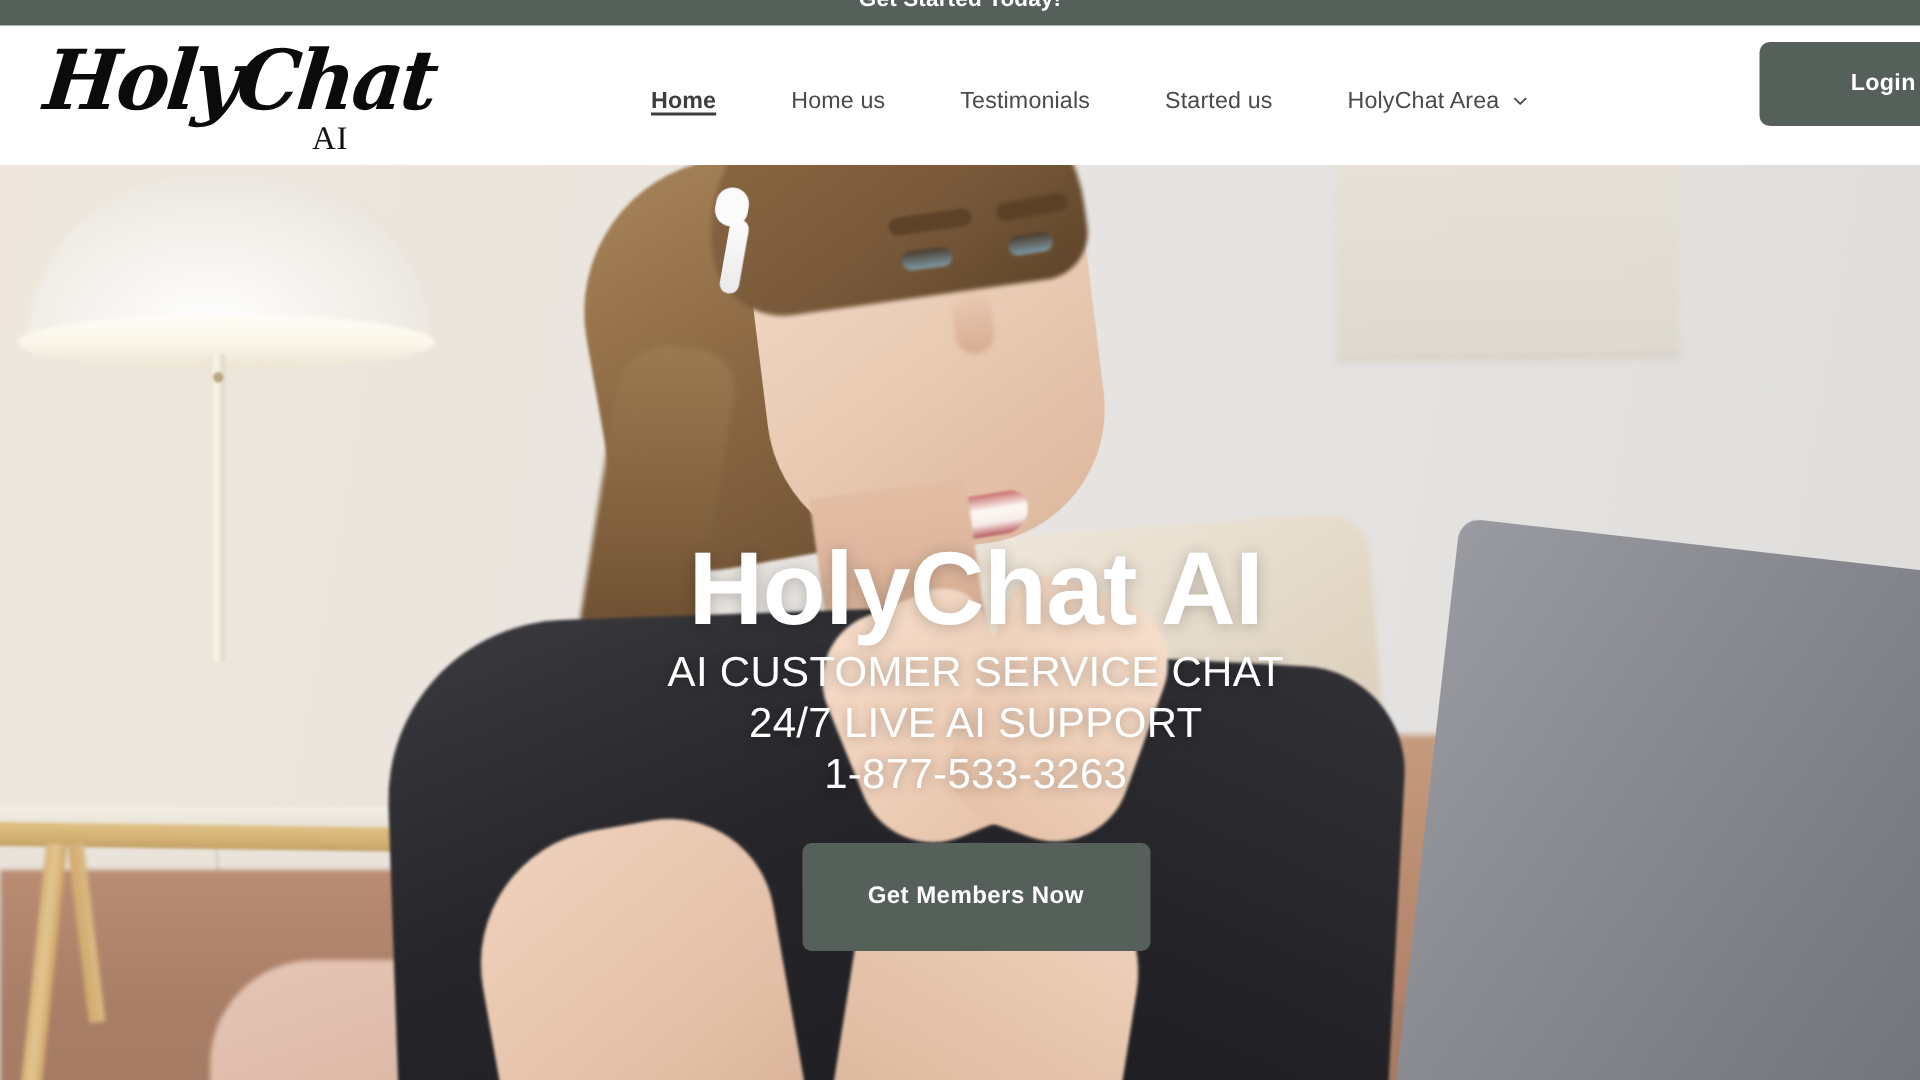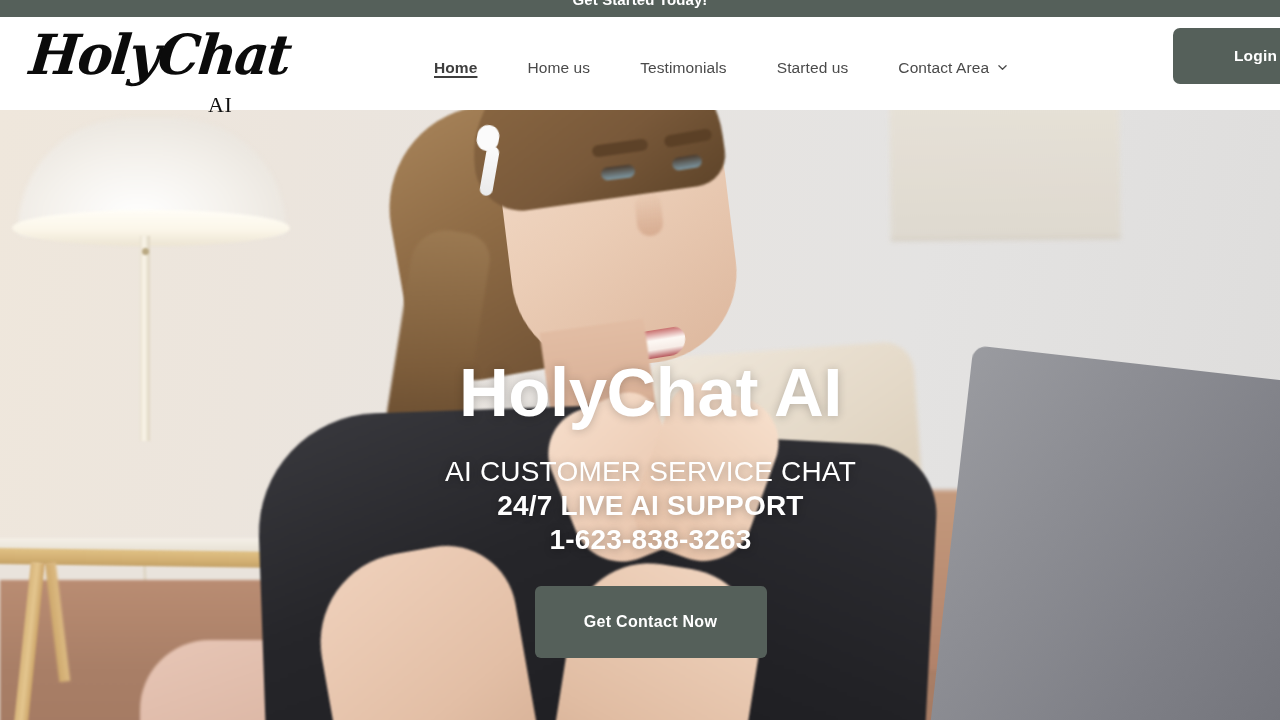--- a/index.html
+++ b/index.html
@@ -79,21 +79,21 @@
     line-height: 62px;
     color: #0b0b0b;
     letter-spacing: -2px;
     transform: skewX(-6deg) scaleY(1.04);
     transform-origin: left center;
     white-space: nowrap;
   }
   .logo-ai {
     position: absolute;
     left: 178px;
-    top: 73px;
+    top: 60px;
     font-family: "Liberation Serif", serif;
     font-size: 22px;
     line-height: 22px;
     color: #111111;
     letter-spacing: 0.5px;
   }
 
   
   .primary-nav {
     position: absolute;
@@ -493,29 +493,29 @@
   }
   .hero-title {
     margin-top: 245px;
     color: #ffffff;
     font-size: 69px;
     font-weight: bold;
     line-height: 76px;
     letter-spacing: -0.5px;
     text-shadow: 0 1px 10px rgba(0,0,0,.22);
   }
-  .hero-lines { margin-top: 24px; }
+  .hero-lines { }
   .hero-line {
     color: #ffffff;
     font-size: 28px;
     line-height: 34px;
     letter-spacing: .2px;
     text-shadow: 0 1px 8px rgba(0,0,0,.30);
   }
-  .hero-line.bold { font-weight: bold; }
+  .hero-line.bold { font-weight: normal; }
   .hero-cta {
     display: inline-block;
     margin-top: 29px;
     width: 232px;
     height: 72px;
     line-height: 72px;
     background: #55605a;
     border: none;
     border-radius: 6px;
     color: #ffffff;
@@ -553,21 +553,21 @@
         <a class="nav-item" href="#">
           <span>Home us</span>
         </a>
         <a class="nav-item" href="#">
           <span>Testimonials</span>
         </a>
         <a class="nav-item" href="#">
           <span>Started us</span>
         </a>
         <a class="nav-item" href="#">
-          <span>Contact Area</span>
+          <span>HolyChat Area</span>
           <span class="caret">
             <svg width="9" height="9" viewBox="0 0 10 10" aria-hidden="true">
               <path d="M1 3 L5 7 L9 3" fill="none" stroke="#4a4a4a" stroke-width="1.4" stroke-linecap="round" stroke-linejoin="round"></path>
             </svg>
           </span>
         </a>
       </nav>
 
       <button class="login-btn">Login</button>
     </div>
@@ -622,20 +622,20 @@
       <div class="laptop"></div>
 
     </div>
 
     <div class="hero-copy">
       <div class="hero-title">HolyChat AI</div>
 
       <div class="hero-lines">
         <div class="hero-line">AI CUSTOMER SERVICE CHAT</div>
         <div class="hero-line bold">24/7 LIVE AI SUPPORT</div>
-        <div class="hero-line bold">1-623-838-3263</div>
+        <div class="hero-line bold">1-877-533-3263</div>
       </div>
 
-      <button class="hero-cta">Get Contact Now</button>
+      <button class="hero-cta">Get Members Now</button>
     </div>
 
   </section>
 </div>
 
 </body></html>

